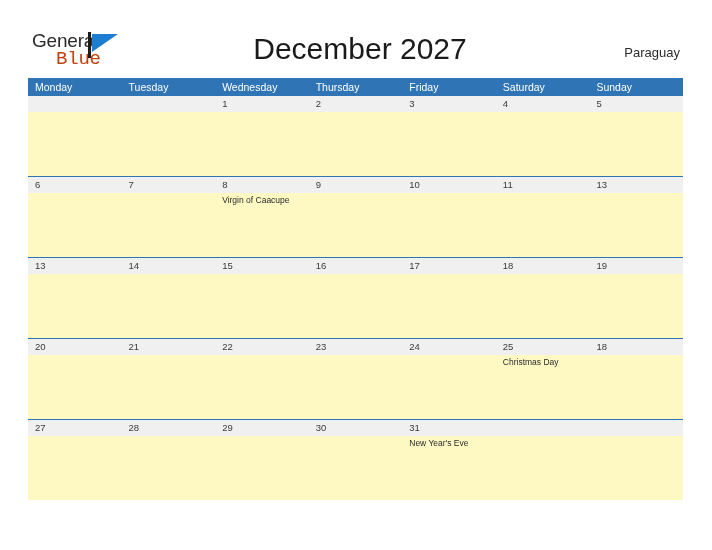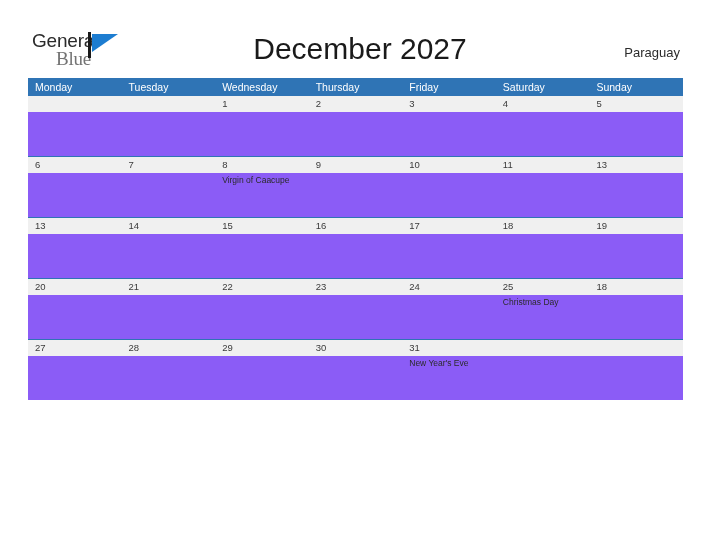--- a/index.html
+++ b/index.html
@@ -45,22 +45,22 @@
     letter-spacing: -0.2px;
     color: #2b2b2b;
     font-family: "Liberation Sans", sans-serif;
   }
   .logo-blue {
     position: absolute;
     left: 24px;
     top: 18px;
     font-size: 19px;
     letter-spacing: -0.2px;
-    color: #737373;
-    font-family: Liberation Serif, serif;
+    color: #c2410c;
+    font-family: Liberation Mono, monospace;
   }
   .logo-flag {
     position: absolute;
     left: 56px;
     top: 2px;
     width: 38px;
     height: 34px;
   }
 
   .cal-title {
@@ -135,22 +135,22 @@
     line-height: 16px;
     font-size: 9.5px;
     color: #3a3a3a;
     padding-left: 7px;
     box-sizing: border-box;
     font-family: "Liberation Sans", sans-serif;
   }
   .event-area {
     display: flex;
     width: 655px;
-    height: 44px;
-    background: #8b5cf6;
+    height: 64px;
+    background: #fef9c3;
   }
   .event-cell {
     width: 93.57px;
     padding-left: 7px;
     padding-top: 2px;
     box-sizing: border-box;
     font-size: 8.5px;
     line-height: 11px;
     color: #2b2b2b;
     font-family: "Liberation Sans", sans-serif;

